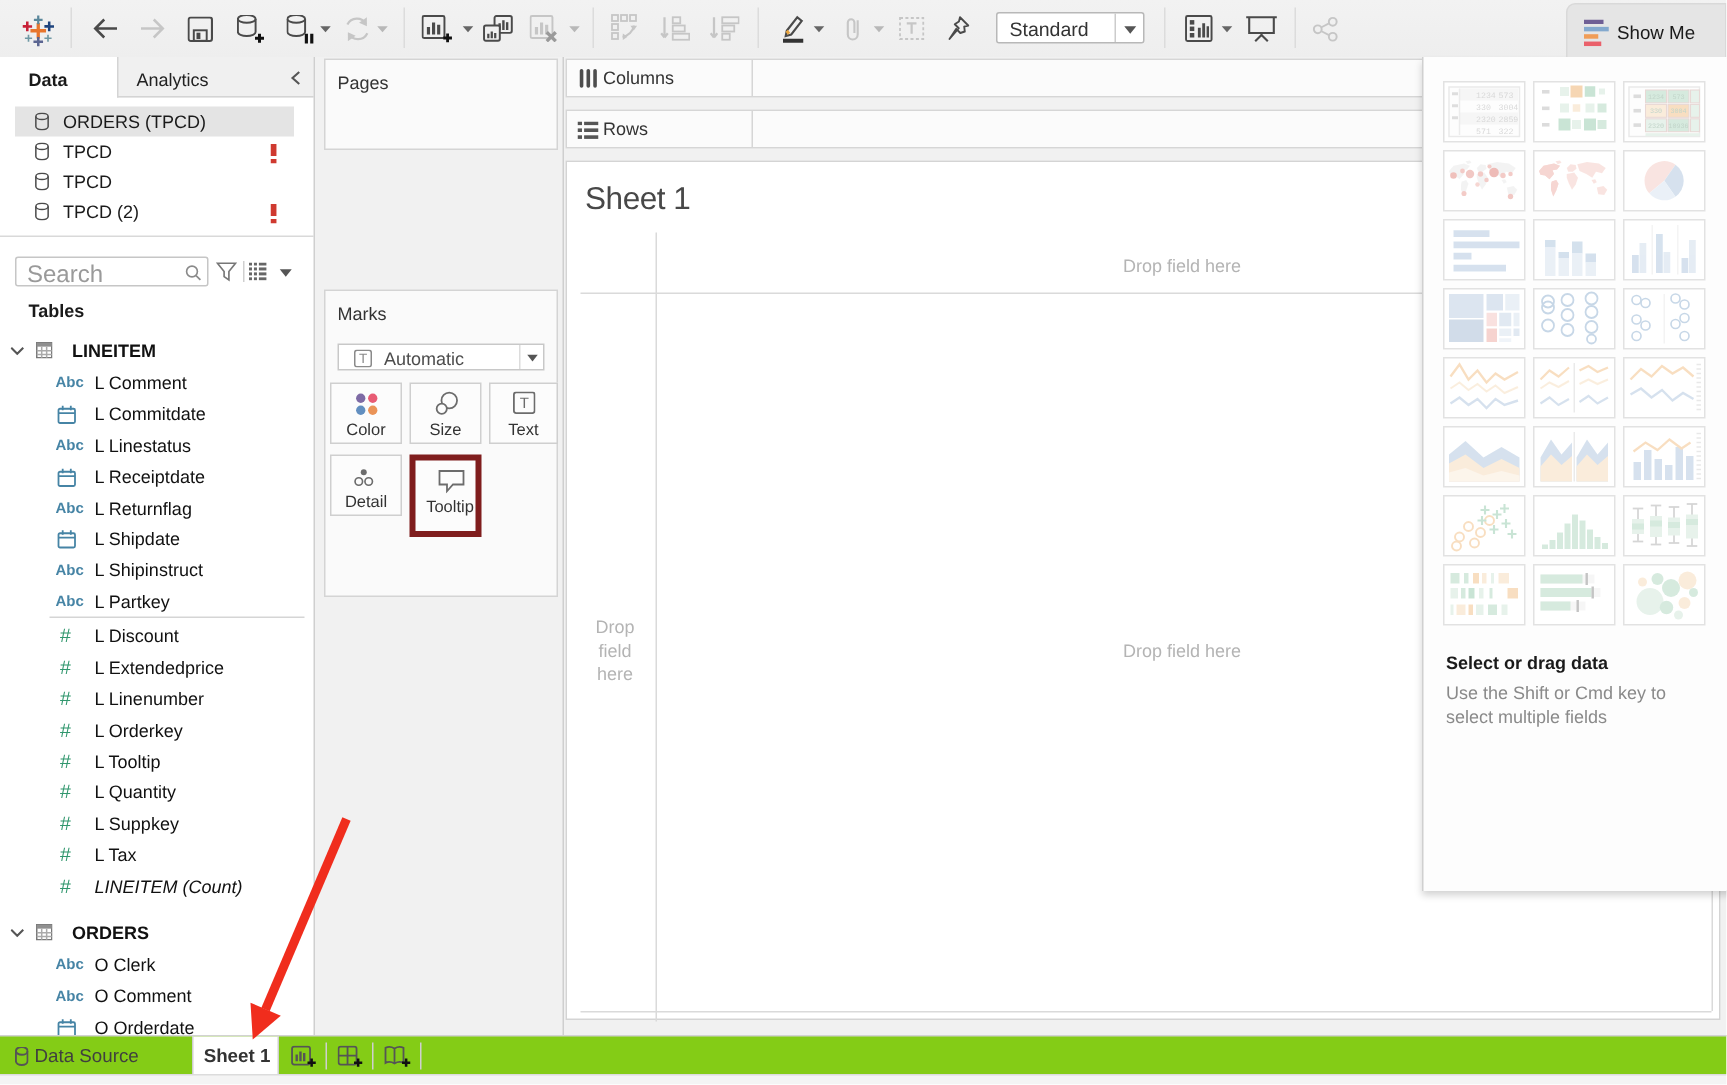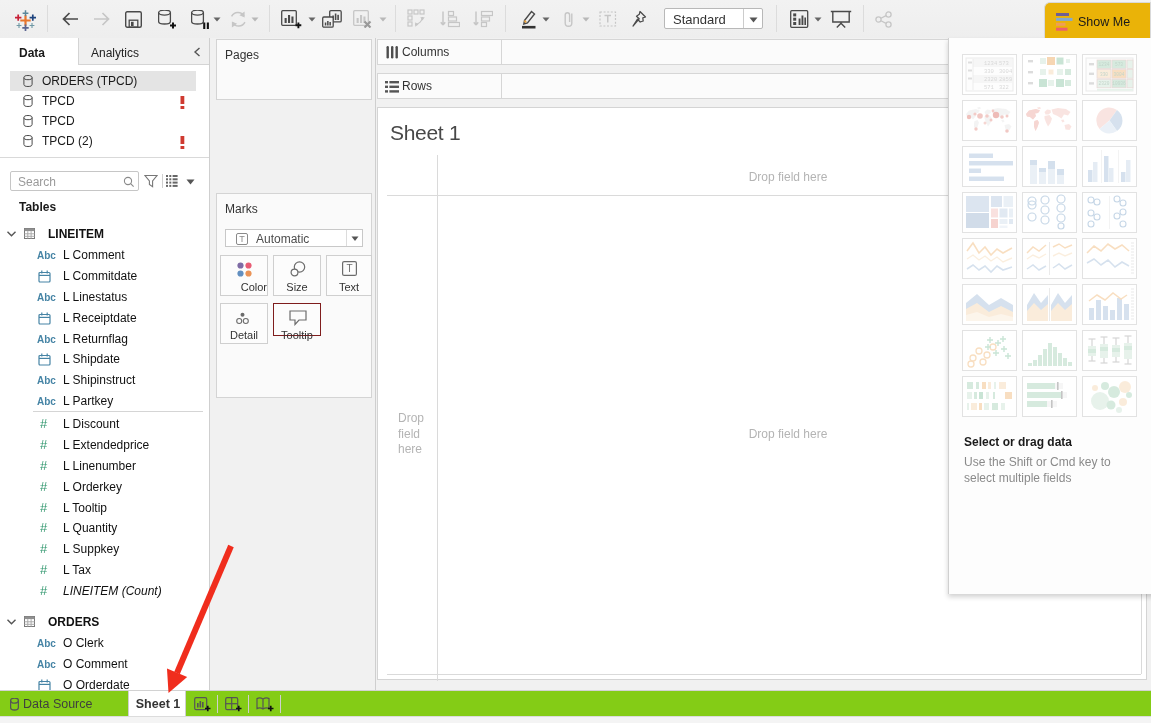--- a/index.html
+++ b/index.html
@@ -16,21 +16,21 @@
 #divider2 { left:375px; top:38px; width:1px; height:652px; background:#cfcfcf; }
 .card { position:absolute; left:6px; width:156px; background:#fafafa; border:1px solid #d4d4d4; }
 .cardlabel { position:absolute; left:8px; top:8px; font-size:12px; color:#333; }
 #canvasbg { left:376px; top:38px; width:775px; height:652px; background:#f1f1f1; }
 .shelf { position:absolute; left:1px; width:771px; height:26px; background:#fbfbfb; border:1px solid #d6d6d6; }
 .shelflabel { position:absolute; width:124px; height:24px; border-right:1px solid #d6d6d6; }
 .shelftxt { position:absolute; left:24px; top:5px; font-size:12px; color:#333; }
 #sheetarea { position:absolute; left:1px; top:69px; width:770px; height:573px; background:#fff; border:1px solid #d4d4d4; }
 .dropzone { color:#b4b4b4; font-size:12px; position:absolute; }
 #showme { left:948px; top:38px; width:227px; height:556px; background:#fdfdfd; border-left:1px solid #d0d0d0; box-shadow:0 3px 5px rgba(0,0,0,0.18); }
-#showmetab { left:1044px; top:2px; width:107px; height:36px; background:#eab308; border:1px solid #d9d9d9; border-bottom:none; border-radius:6px 0 0 0; }
+#showmetab { left:1044px; top:2px; width:107px; height:36px; background:#e5e5e5; border:1px solid #d9d9d9; border-bottom:none; border-radius:6px 0 0 0; }
 .thumb svg { opacity:0.58; }
 .thumb { position:absolute; width:55px; height:41px; background:#fff; border:1px solid #e2e2e2; }
 #bottombar { left:0; top:690px; width:1151px; height:26px; background:#84cc16; border-top:1px solid #d2d2d2; }
 #statusstrip { left:0; top:716px; width:1151px; height:7px; background:#f4f4f4; border-top:1px solid #dcdcdc; }
 .srcrow { position:absolute; left:0; width:182px; height:20px;text-align:right; }
 .srctxt { position:absolute; left:42px; top:3px; font-size:12px; color:#1a1a1a; }
 .fieldrow { position:absolute; height:21px; width:209px; }
 .ftxt { position:absolute; left:63px; top:3px; font-size:12px; color:#111; }
 .fabc { position:absolute; left:37px; top:5px; font-size:10px; font-weight:bold; color:#4684a5; letter-spacing:0px;}
 .fhash { position:absolute; left:40px; top:2px; font-size:13px; color:#31976e; }
@@ -232,21 +232,21 @@
       </svg>
     <div class="srctxt">TPCD (2)</div>
       <svg class="abs" style="left:180px; top:5px;" width="6" height="13">
         <rect x="0.5" y="0" width="3.8" height="8" fill="#cf3a30"></rect>
         <rect x="0.5" y="10" width="3.8" height="3" fill="#cf3a30"></rect>
       </svg>
     </div>
   <div class="abs" style="left:0; top:119px; width:209px; height:1px; background:#d9d9d9;"></div>
 
   <div class="abs" style="left:10px; top:133px; width:129px; height:20px; background:#fff; border:1px solid #c6c6c6; border-radius:2px;">
-    <div class="abs" style="left:7px; top:3px; font-size:12px; color:#9a9a9a;">Search</div>
+    <div class="abs" style="left:7px; top:3px; font-size:16px; color:#9a9a9a;">Search</div>
     <svg class="abs" style="left:112px; top:4px;" width="12" height="12">
         <circle cx="5" cy="5" r="3.6" fill="none" stroke="#8a8a8a" stroke-width="1.1"></circle>
         <line x1="7.7" y1="7.7" x2="10.6" y2="10.6" stroke="#8a8a8a" stroke-width="1.1"></line>
       </svg>
   </div>
   <svg class="abs" style="left:144px; top:136px;" width="14" height="14">
       <path d="M1,1.5 H13 L8.6,7 V12.6 L5.4,10.4 V7 Z" fill="none" stroke="#777" stroke-width="1.1"></path>
     </svg>
   <div class="abs" style="left:162px; top:136px; width:1px; height:14px; background:#cfcfcf;"></div>
   <svg class="abs" style="left:166px; top:137px;" width="12" height="12">
@@ -432,21 +432,21 @@
         </svg>
     </div>
 
     <div class="abs" style="left:3px; top:61px; width:48px; height:41px; background:#fcfcfc; border:1px solid #cfcfcf;">
       <svg class="abs" style="left:15px; top:5px;" width="17" height="17">
           <circle cx="4.5" cy="4.5" r="3.1" fill="#7e6ba5"></circle>
           <circle cx="12.5" cy="4.5" r="3.1" fill="#e85c74"></circle>
           <circle cx="4.5" cy="12.5" r="3.1" fill="#628fc0"></circle>
           <circle cx="12.5" cy="12.5" r="3.1" fill="#ea9357"></circle>
         </svg>
-      <div class="abs" style="left:0; top:25px; width:46px; text-align:right; font-size:11px; color:#333;">Color</div>
+      <div class="abs" style="left:0; top:25px; width:46px; text-align:center; font-size:11px; color:#333;">Color</div>
     </div>
     <div class="abs" style="left:56px; top:61px; width:48px; height:41px; background:#fcfcfc; border:1px solid #cfcfcf;">
       <svg class="abs" style="left:15px; top:4px;" width="18" height="18">
           <circle cx="10.5" cy="7" r="5.2" fill="none" stroke="#6c6c6c" stroke-width="1.2"></circle>
           <circle cx="5.5" cy="12.5" r="3.4" fill="#fcfcfc" stroke="#6c6c6c" stroke-width="1.2"></circle>
         </svg>
       <div class="abs" style="left:0; top:25px; width:46px; text-align:center; font-size:11px; color:#333;">Size</div>
     </div>
     <div class="abs" style="left:109px; top:61px; width:46px; height:41px; background:#fcfcfc; border:1px solid #cfcfcf;">
       <svg class="abs" style="left:15px; top:5px;" width="15" height="15">
@@ -457,21 +457,21 @@
     </div>
 
     <div class="abs" style="left:3px; top:109px; width:48px; height:41px; background:#fcfcfc; border:1px solid #cfcfcf;">
       <svg class="abs" style="left:14px; top:8px;" width="20" height="13">
           <circle cx="4.2" cy="9" r="2.5" fill="none" stroke="#6c6c6c" stroke-width="1.1"></circle>
           <circle cx="10.8" cy="9" r="2.5" fill="none" stroke="#6c6c6c" stroke-width="1.1"></circle>
           <circle cx="7.5" cy="2.8" r="2" fill="#6c6c6c"></circle>
         </svg>
       <div class="abs" style="left:0; top:25px; width:46px; text-align:center; font-size:11px; color:#333;">Detail</div>
     </div>
-    <div class="abs" style="left:56px; top:109px; width:48px; height:33px; background:#fcfcfc; border:1px solid #7f1d1d;">
+    <div class="abs" style="left:56px; top:109px; width:48px; height:55px; background:#fcfcfc; border:4px solid #7f1d1d;">
       <svg class="abs" style="left:15px; top:6px;" width="18" height="16">
           <path d="M1,1 H17 V10 H10 L6,14.5 V10 H1 Z" fill="none" stroke="#6c6c6c" stroke-width="1.2"></path>
         </svg>
       <div class="abs" style="left:0; top:25px; width:46px; text-align:center; font-size:11px; color:#333;">Tooltip</div>
     </div>
   </div>
 </div>
 <div id="divider2" class="abs"></div>
 <div id="canvasbg" class="abs">
   <div class="shelf" id="colshelf" style="top:1px;">
@@ -500,21 +500,21 @@
     <div class="shelftxt">Rows</div>
   </div>
   <div id="sheetarea">
     <div class="abs" style="left:12px; top:13px; font-size:21px; color:#484848; letter-spacing:-0.3px;">Sheet 1</div>
     <div class="abs" style="left:59px; top:47px; width:1px; height:526px; background:#dadada;"></div>
     <div class="abs" style="left:9px; top:87px; width:754px; height:1px; background:#dadada;"></div>
     <div class="abs" style="left:763px; top:47px; width:1px; height:519px; background:#dadada;"></div>
     <div class="abs" style="left:9px; top:566px; width:754px; height:1px; background:#dadada;"></div>
     <div class="dropzone" style="left:330px; top:62px; width:160px; text-align:center;">Drop field here</div>
     <div class="dropzone" style="left:330px; top:319px; width:160px; text-align:center;">Drop field here</div>
-    <div class="dropzone" style="left:20px; top:303px; width:56px; line-height:15.5px;">Drop<br>field<br>here</div>
+    <div class="dropzone" style="left:4px; top:303px; width:56px; text-align:center; line-height:15.5px;">Drop<br>field<br>here</div>
   </div>
 </div>
 <div id="showme" class="abs">
 <div class="thumb" style="left:13px; top:16px;">
       <svg width="53" height="39" style="position:absolute;left:0;top:0;">
         <rect x="3" y="3" width="47" height="33" fill="#fdfdfd" stroke="#dcdcdc"></rect>
         <rect x="10" y="4" width="39" height="8" fill="#f0f0f0"></rect>
         <rect x="10" y="20" width="39" height="8" fill="#f0f0f0"></rect>
         <line x1="10" y1="4" x2="10" y2="35" stroke="#e0e0e0"></line>
         <rect x="5" y="6.5" width="4" height="2" fill="#c8c8c8"></rect>

